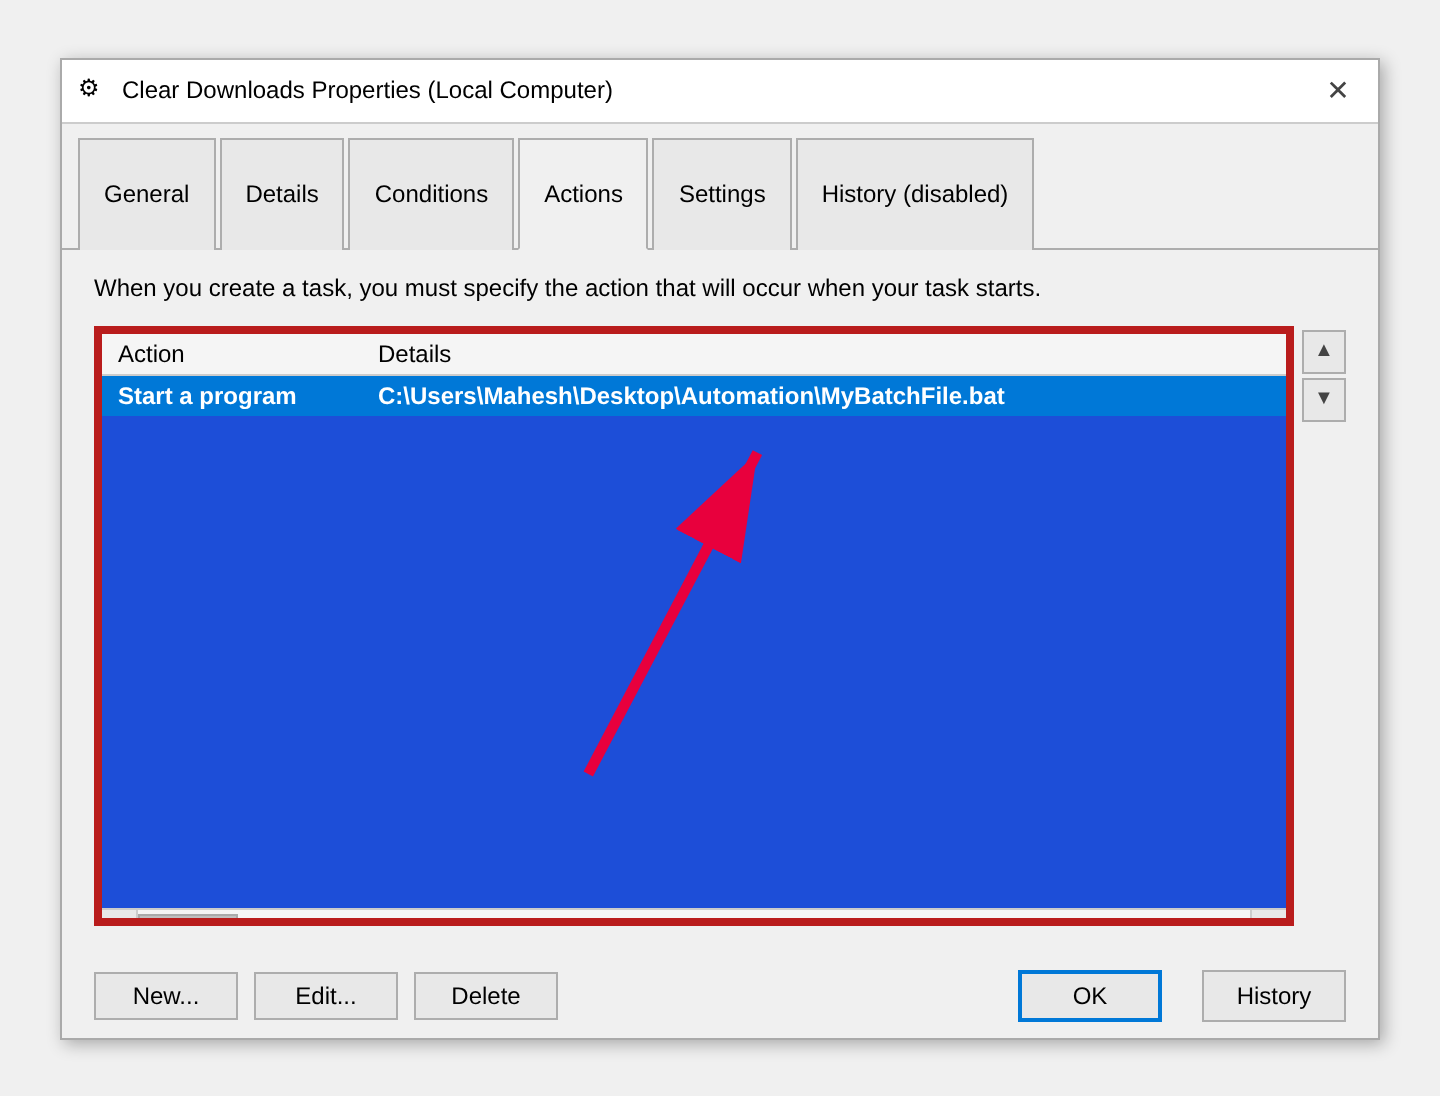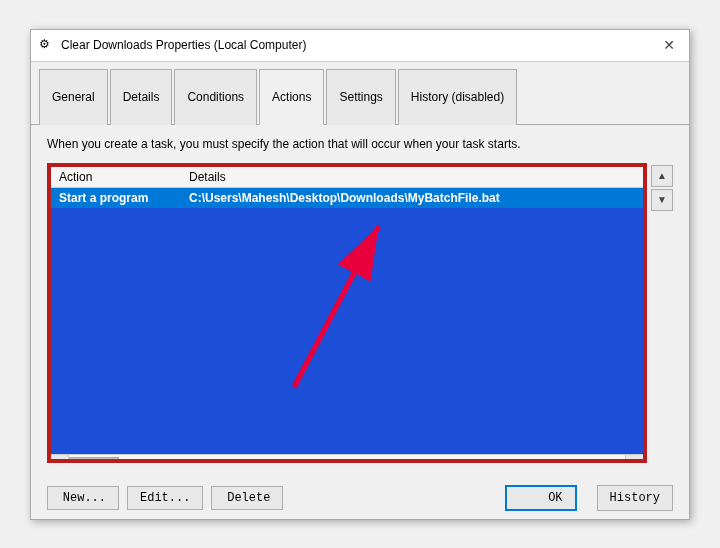--- a/index.html
+++ b/index.html
@@ -172,22 +172,21 @@
       display: flex;
       gap: 20px;
     }
     .btn {
       min-width: 72px;
       padding: 4px 12px;
       border: 1px solid #adadad;
       background: #e8e8e8;
       font-size: 12px;
       cursor: pointer;
-      font-family: Liberation Mono, monospace;
-      text-align: right;
+      font-family: Liberation Sans, sans-serif;
     }
     .btn.primary {
       border: 2px solid #0078d7;
       background: #e8e8e8;
     }
 
     
     .arrow-overlay {
       position: absolute;
       top: 0;
@@ -266,21 +265,21 @@
       <div class="list-box-wrapper">
 
         <div class="list-header">
           <span class="list-col-action">Action</span>
           <span class="list-col-details">Details</span>
         </div>
 
         <div class="list-body">
           <div class="list-row selected">
             <span class="list-row-action">Start a program</span>
-            <span class="list-row-details">C:\Users\Mahesh\Desktop\Downloads\MyBatchFile.bat</span>
+            <span class="list-row-details">C:\Users\Mahesh\Desktop\Automation\MyBatchFile.bat</span>
           </div>
         </div>
 
         <svg class="arrow-overlay" viewBox="0 0 560 260" xmlns="http://www.w3.org/2000/svg">
           <defs>
             <marker id="arrowhead" markerWidth="10" markerHeight="7" refX="10" refY="3.5" orient="auto">
               <polygon points="0 0, 10 3.5, 0 7" fill="#e8003d"></polygon>
             </marker>
           </defs>
 

